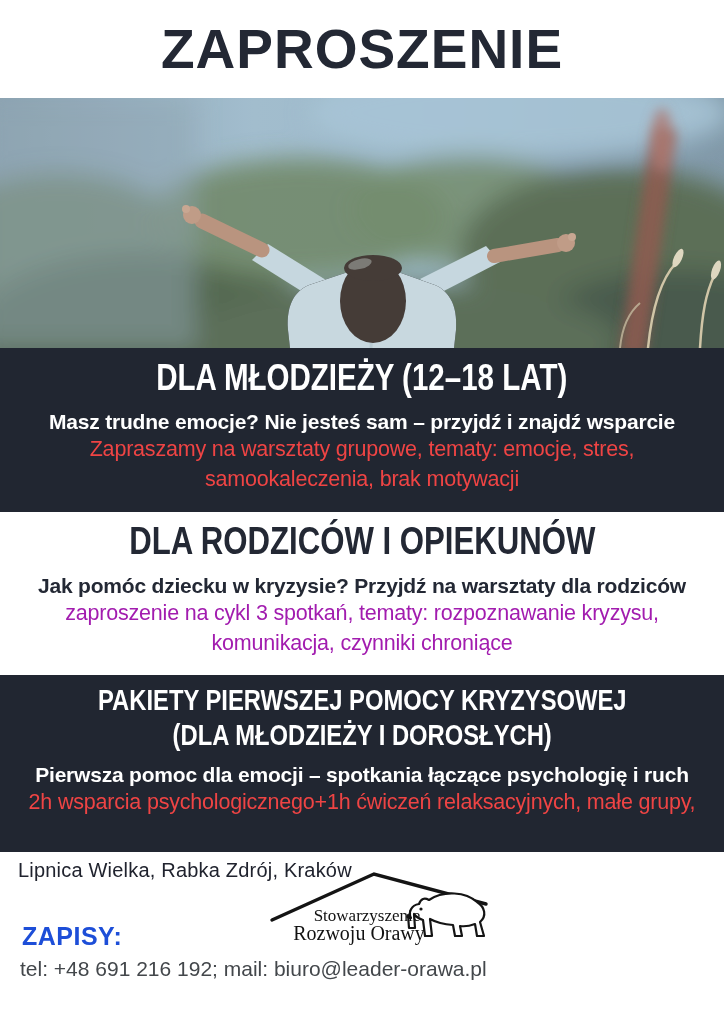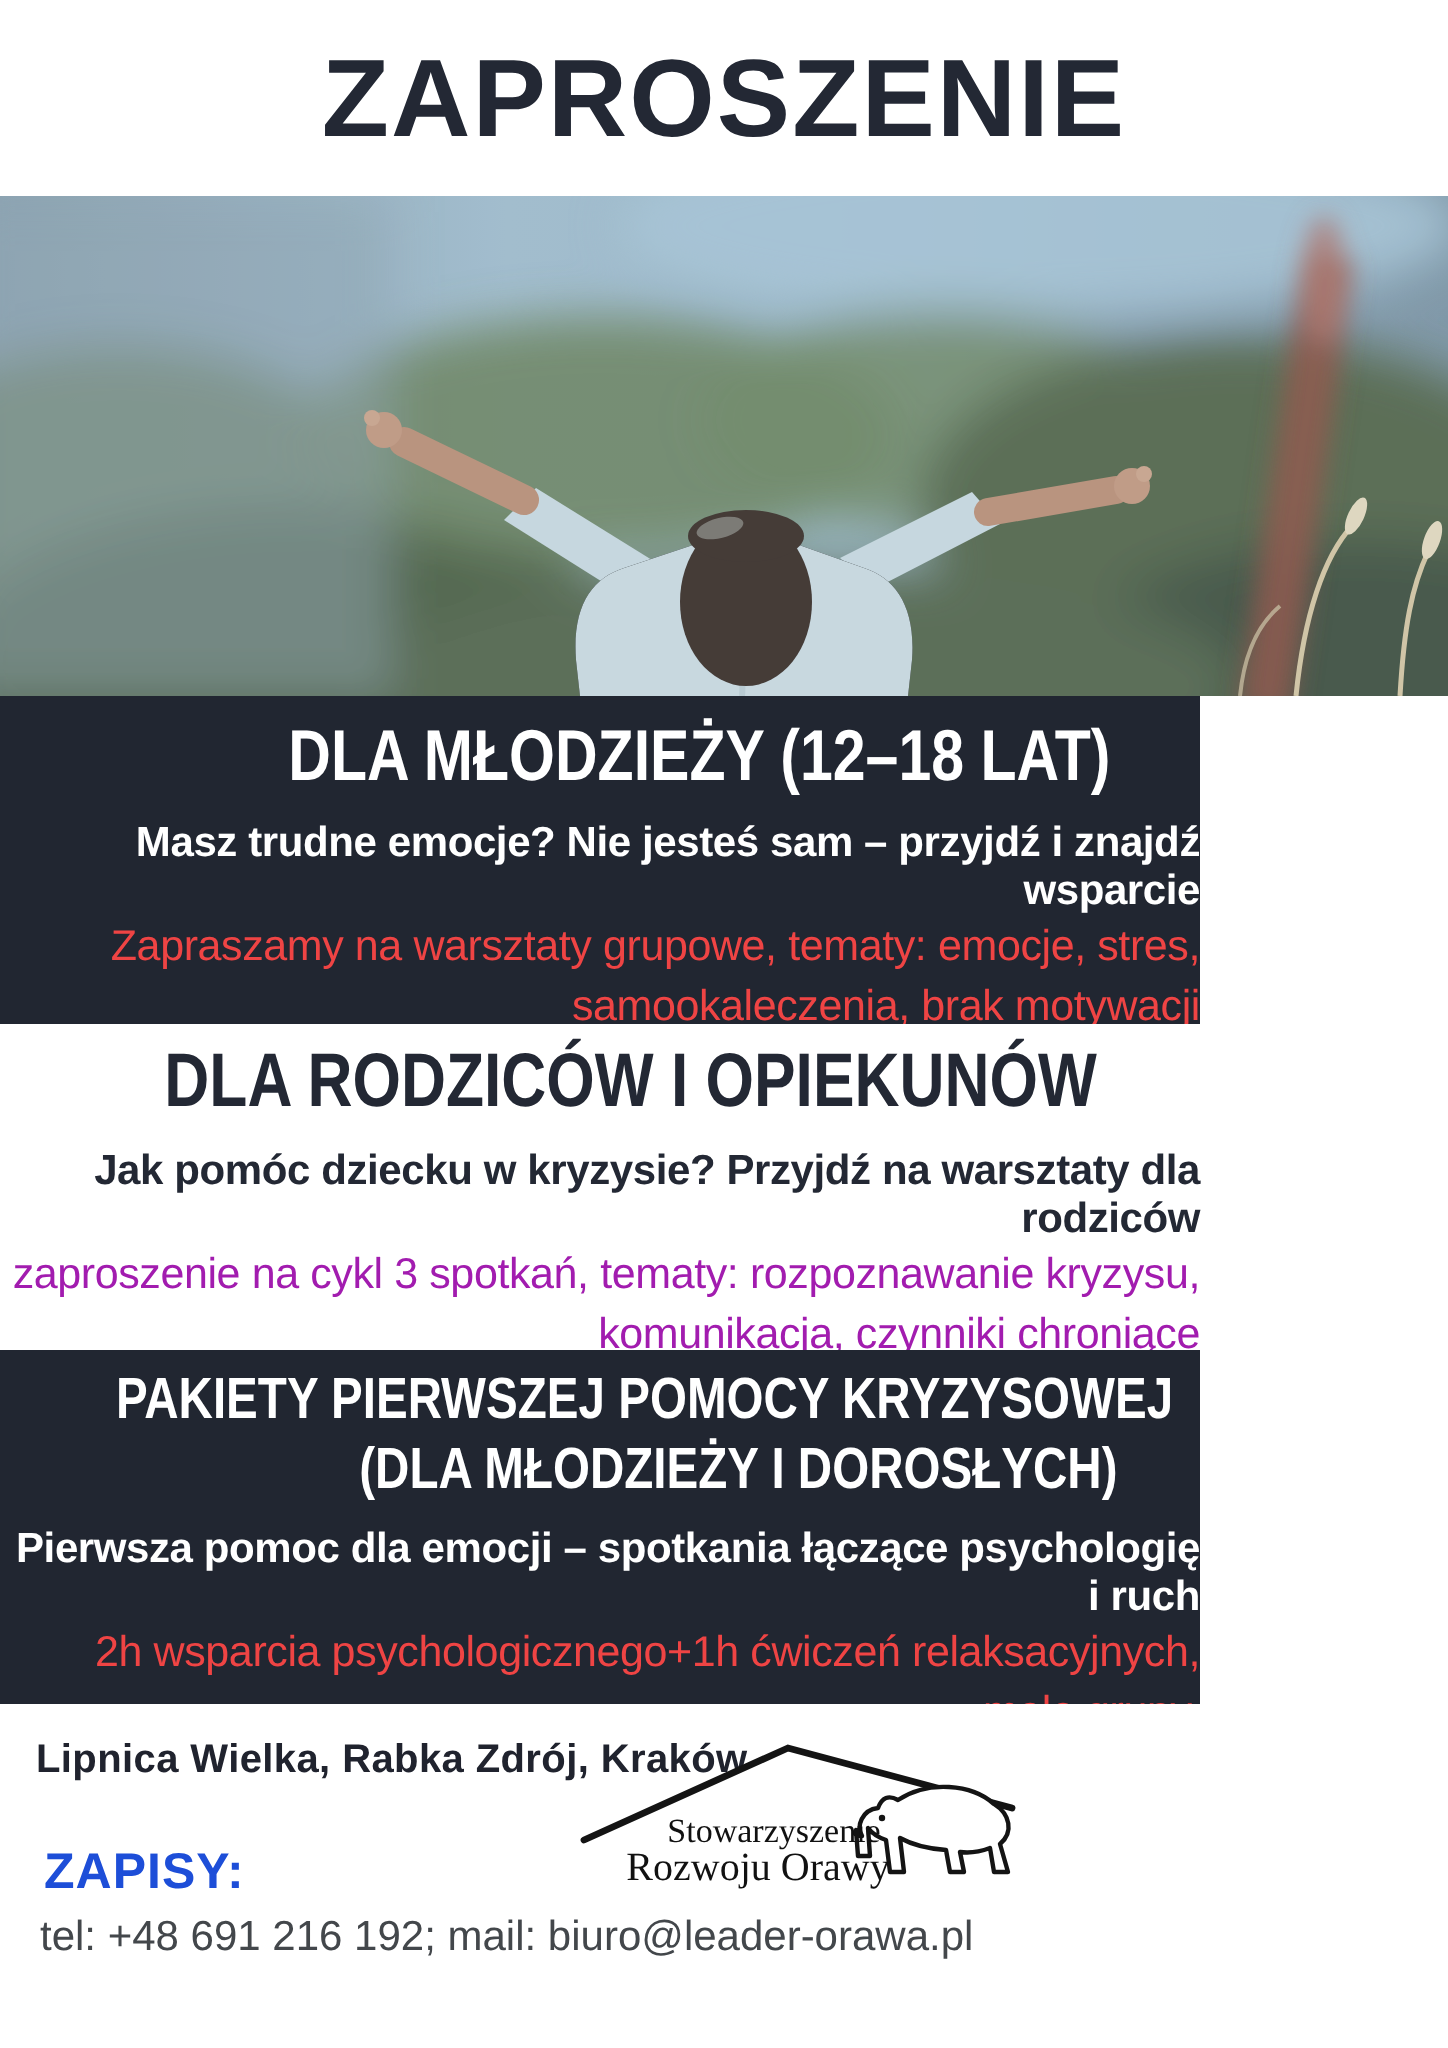--- a/index.html
+++ b/index.html
@@ -6,41 +6,41 @@
   .poster{
     position:relative;width:724px;height:1024px;overflow:hidden;background:#ffffff;
     font-family:"Liberation Sans", sans-serif;
   }
   
   .header{position:absolute;top:0;left:0;width:724px;height:98px;display:flex;align-items:center;justify-content:center;background:#ffffff;}
   .title{font-size:55px;font-weight:800;letter-spacing:1px;color:#232834;}
   
   .photo{position:absolute;top:98px;left:0;width:724px;height:250px;overflow:hidden;}
   
-  .band{position:absolute;left:0;width:600px;text-align:right;}
+  .band{position:absolute;left:0;width:724px;text-align:center;}
   .band.dark{background:#212631;color:#ffffff;}
   .band.light{background:#ffffff;color:#232834;}
   .band1{top:348px;height:164px;}
   .band2{top:512px;height:163px;}
   .band3{top:675px;height:177px;}
   .cond{display:inline-block;transform:scaleX(.82);transform-origin:center;white-space:nowrap;}
   .h-band{font-size:36px;font-weight:700;line-height:44px;margin-top:8px;}
   .h-band2{font-size:38px;font-weight:700;line-height:46px;margin-top:6px;color:#232834;}
   .h-band3{font-size:29px;font-weight:700;line-height:35px;margin-top:8px;}
   .lead{font-size:21px;font-weight:700;margin-top:10px;letter-spacing:-0.2px;}
   .band .txt{font-size:21.5px;font-weight:400;line-height:30px;letter-spacing:-0.2px;}
   .band.dark .txt{color:#ef4444;}
   .band.light .txt{color:#a21caf;}
   .band.light .lead{color:#232834;}
   
   .footer{position:absolute;top:852px;left:0;width:724px;height:172px;background:#ffffff;}
-  .locations{position:absolute;left:18px;top:17px;font-size:20px;font-weight:700;color:#20232e;letter-spacing:.2px;text-align:right;}
+  .locations{position:absolute;left:18px;top:7px;font-size:20px;font-weight:400;color:#20232e;letter-spacing:.2px;text-align:right;}
   .signup{position:absolute;left:22px;top:70px;font-size:25px;font-weight:800;color:#1d4ed8;letter-spacing:.5px;}
   .contact{position:absolute;left:20px;top:105px;font-size:21px;color:#43474b;}
-  .orawa{position:absolute;left:284px;top:6px;width:240px;height:100px;text-align:right;}
+  .orawa{position:absolute;left:264px;top:6px;width:240px;height:100px;text-align:right;}
   .malopolska{position:absolute;left:502px;top:2px;width:220px;text-align:center;}
   .malo-name{font-size:27px;color:#4b4b4d;letter-spacing:1.5px;margin-top:2px;}
   .malo-caption{font-size:13px;line-height:17.5px;color:#515254;margin-top:3px;}
 </style>
 </head>
 <body>
 
 <div class="poster">
 
   <div class="header">

